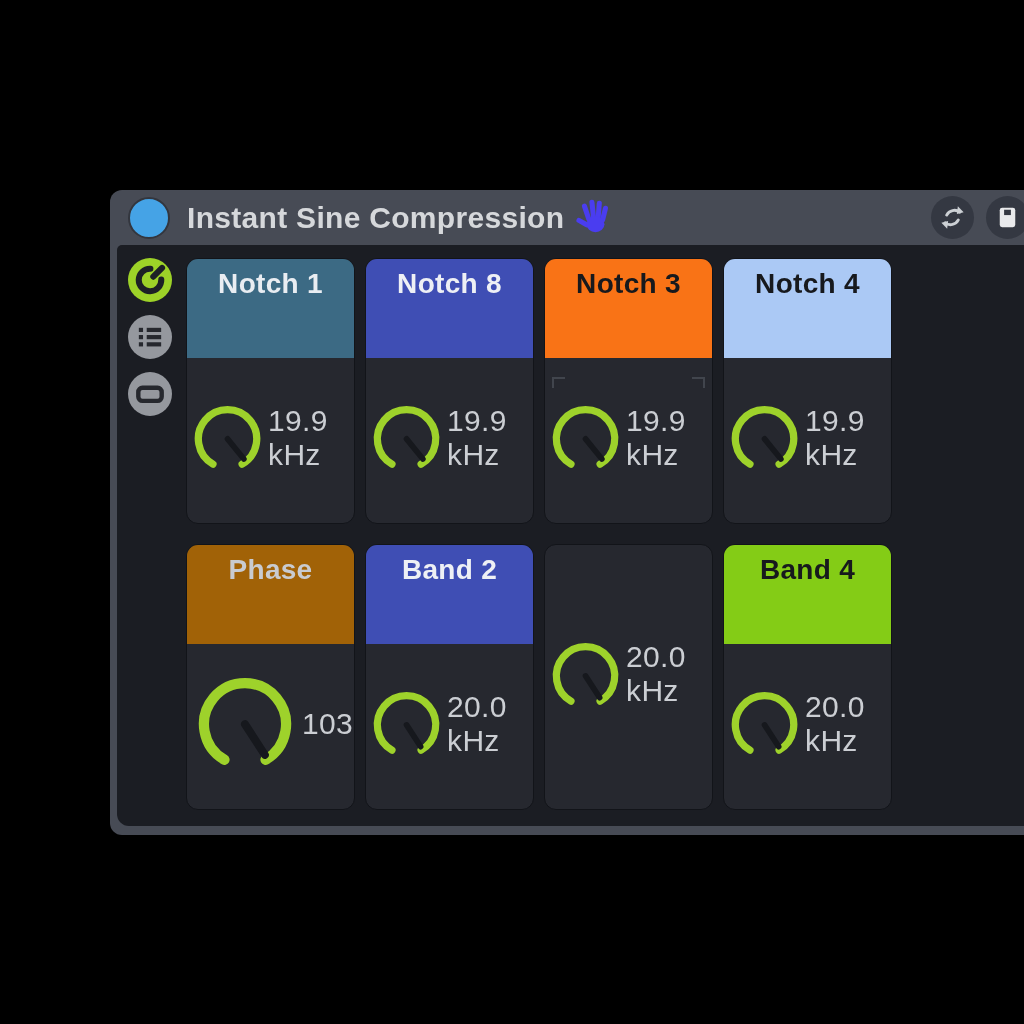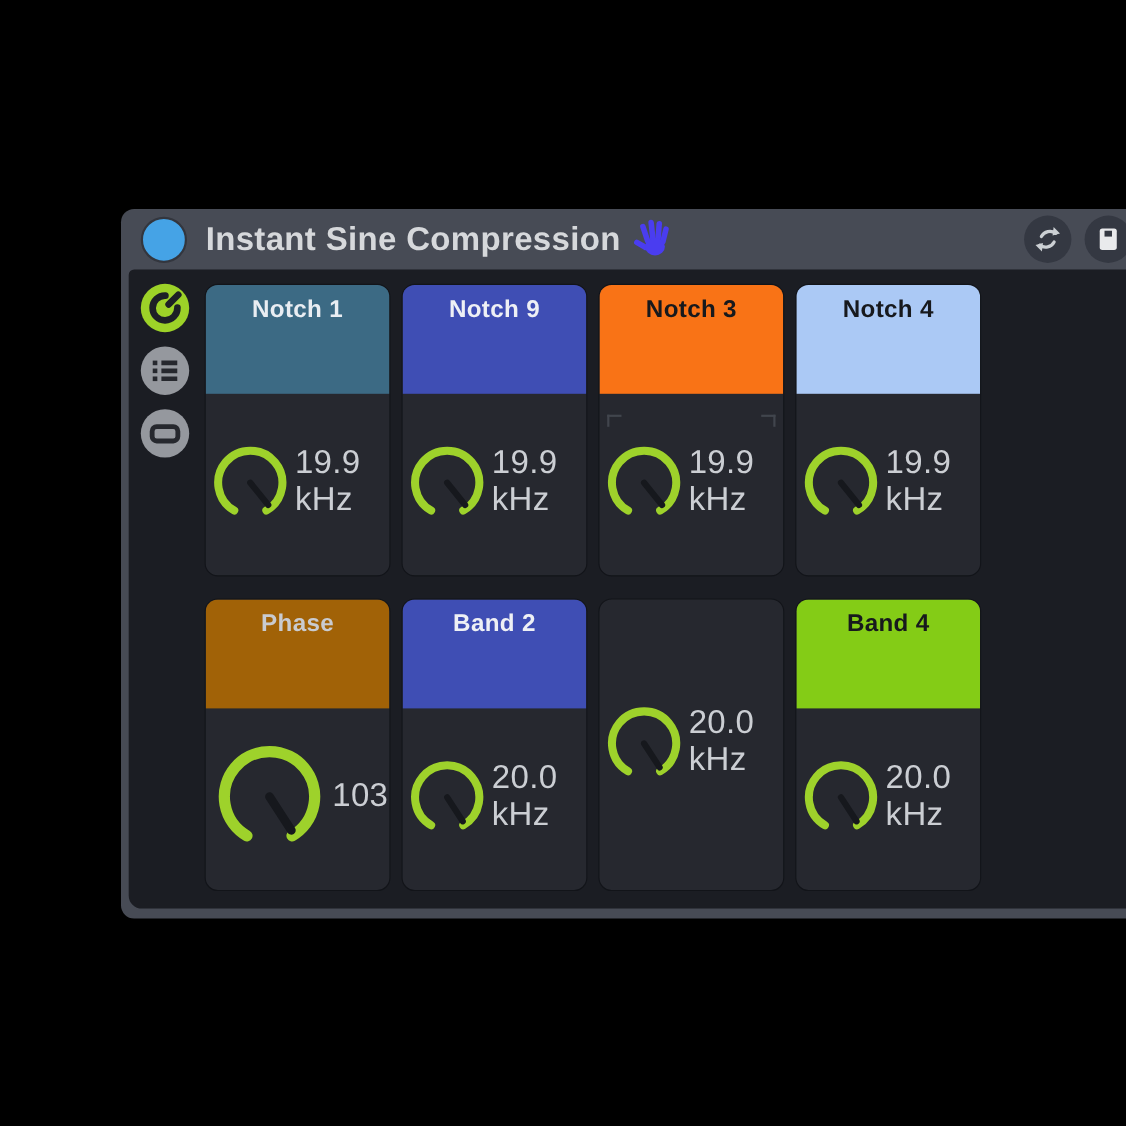--- a/index.html
+++ b/index.html
@@ -29,21 +29,21 @@
              display:flex; flex-direction:column; align-items:center; gap:13px; }
   .side-btn { width:44px; height:44px; border-radius:50%; display:grid; place-items:center; cursor:pointer; }
 
   .grid { position:absolute; left:69px; top:13px; width:706px; height:552px;
           display:grid; grid-template-columns:repeat(4,1fr); grid-template-rows:1fr 1fr;
           column-gap:10px; row-gap:20px; }
 
   .cell { background:#26282f; border:1px solid #121419; border-radius:12px;
           overflow:hidden; display:flex; flex-direction:column; }
   .cell-header { height:99px; padding-top:9px; text-align:center;
-                 font-size:22px; font-weight:700; letter-spacing:.3px; }
+                 font-size:28px; font-weight:700; letter-spacing:.3px; }
   .cell-body { flex:1; position:relative; display:flex; flex-direction:row;
                align-items:center; justify-content:center; }
   .cell-value { font-size:30px; margin-top:-6px; letter-spacing:.3px; cursor:ns-resize; }
   .knob { cursor:ns-resize; }
 
   
   .cell.selected .cell-body::before,
   .cell.selected .cell-body::after {
     content:""; position:absolute; top:19px; width:11px; height:9px; border:0 solid #41454d; }
   .cell.selected .cell-body::before { left:7px; border-left-width:2px; border-top-width:2px; }
@@ -126,21 +126,21 @@
       <svg class="knob" width="114" height="105" viewBox="0 0 100 92">
         <path class="knob-arc" d="M32 75.2 A36 36 0 1 1 68 75.2" fill="none" stroke-width="9" stroke-linecap="round" stroke="#9ed22b"></path>
         <line class="knob-pointer" x1="50" y1="44" x2="50" y2="12" stroke-width="7" stroke-linecap="round" stroke="#16181d" transform="rotate(141 50 44)"></line>
       </svg>
       <span class="cell-value" style="color: rgb(203, 206, 211);">19.9 kHz</span>
     </div>
   </div>
 
   <div class="cell">
     <div class="cell-header" style="background: rgb(63, 78, 180); color: rgb(238, 240, 245);">
-      <span class="cell-label">Notch 9</span>
+      <span class="cell-label">Notch 8</span>
     </div>
     <div class="cell-body">
       <svg class="knob" width="114" height="105" viewBox="0 0 100 92">
         <path class="knob-arc" d="M32 75.2 A36 36 0 1 1 68 75.2" fill="none" stroke-width="9" stroke-linecap="round" stroke="#9ed22b"></path>
         <line class="knob-pointer" x1="50" y1="44" x2="50" y2="12" stroke-width="7" stroke-linecap="round" stroke="#16181d" transform="rotate(141 50 44)"></line>
       </svg>
       <span class="cell-value" style="color: rgb(203, 206, 211);">19.9 kHz</span>
     </div>
   </div>
 

